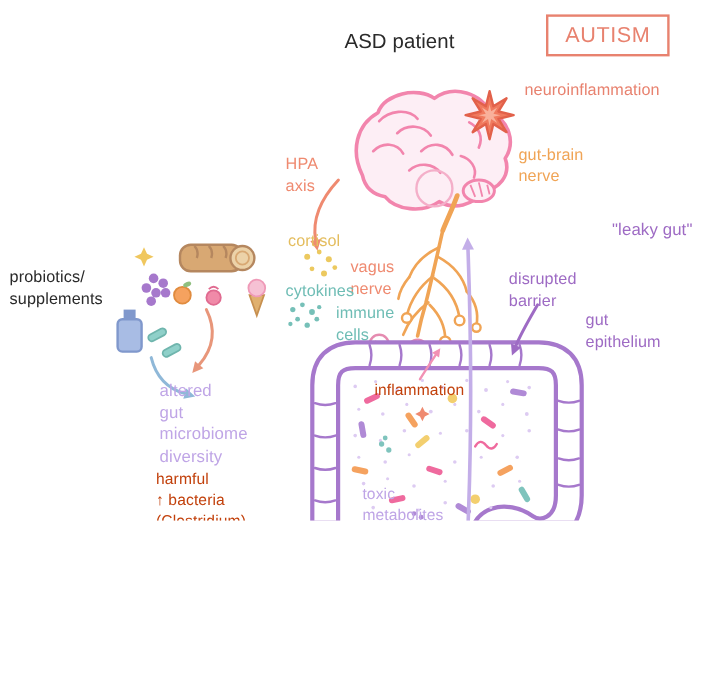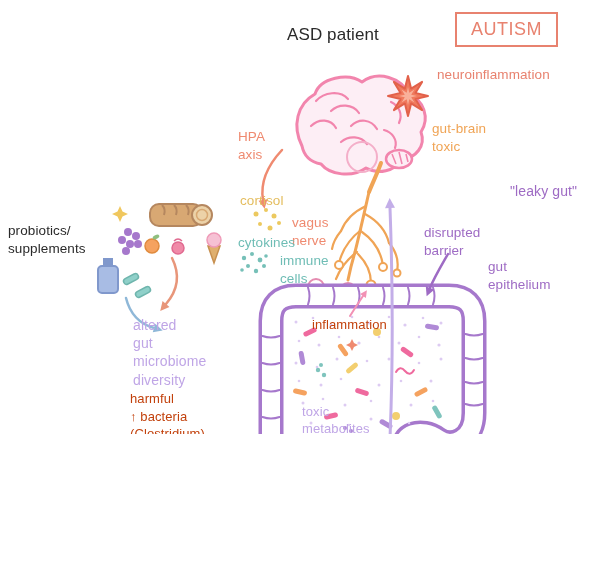--- a/index.html
+++ b/index.html
@@ -284,21 +284,21 @@
       <path d="M0,-3.5 L7,0 L0,3.5 Z" fill="#f291b4" transform="translate(363,296) rotate(-56)"></path>
     </g>
   </svg>
 
   <div class="lbl c-dark title" style="left:287px;top:24px;">ASD patient</div>
   <div class="autism-box" style="left:455px;top:12px;">AUTISM</div>
   <div class="lbl c-coral" style="left:437px;top:66px;">neuroinflammation</div>
   <div class="lbl c-salmon" style="left:238px;top:128px;">HPA
 axis</div>
   <div class="lbl c-orange" style="left:432px;top:120px;">gut-brain
-toxic</div>
+nerve</div>
   <div class="lbl c-salmon" style="left:292px;top:174px;margin-top:40px;">vagus
 nerve</div>
   <div class="lbl c-yellow" style="left:240px;top:192px;">cortisol</div>
   <div class="lbl c-purple" style="left:510px;top:182px;font-size:14px;">"leaky gut"</div>
   <div class="lbl c-dark" style="left:8px;top:222px;">probiotics/
 supplements</div>
   <div class="lbl c-teal" style="left:238px;top:234px;">cytokines</div>
   <div class="lbl c-purple" style="left:424px;top:224px;">disrupted
 barrier</div>
   <div class="lbl c-teal" style="left:280px;top:252px;">immune

